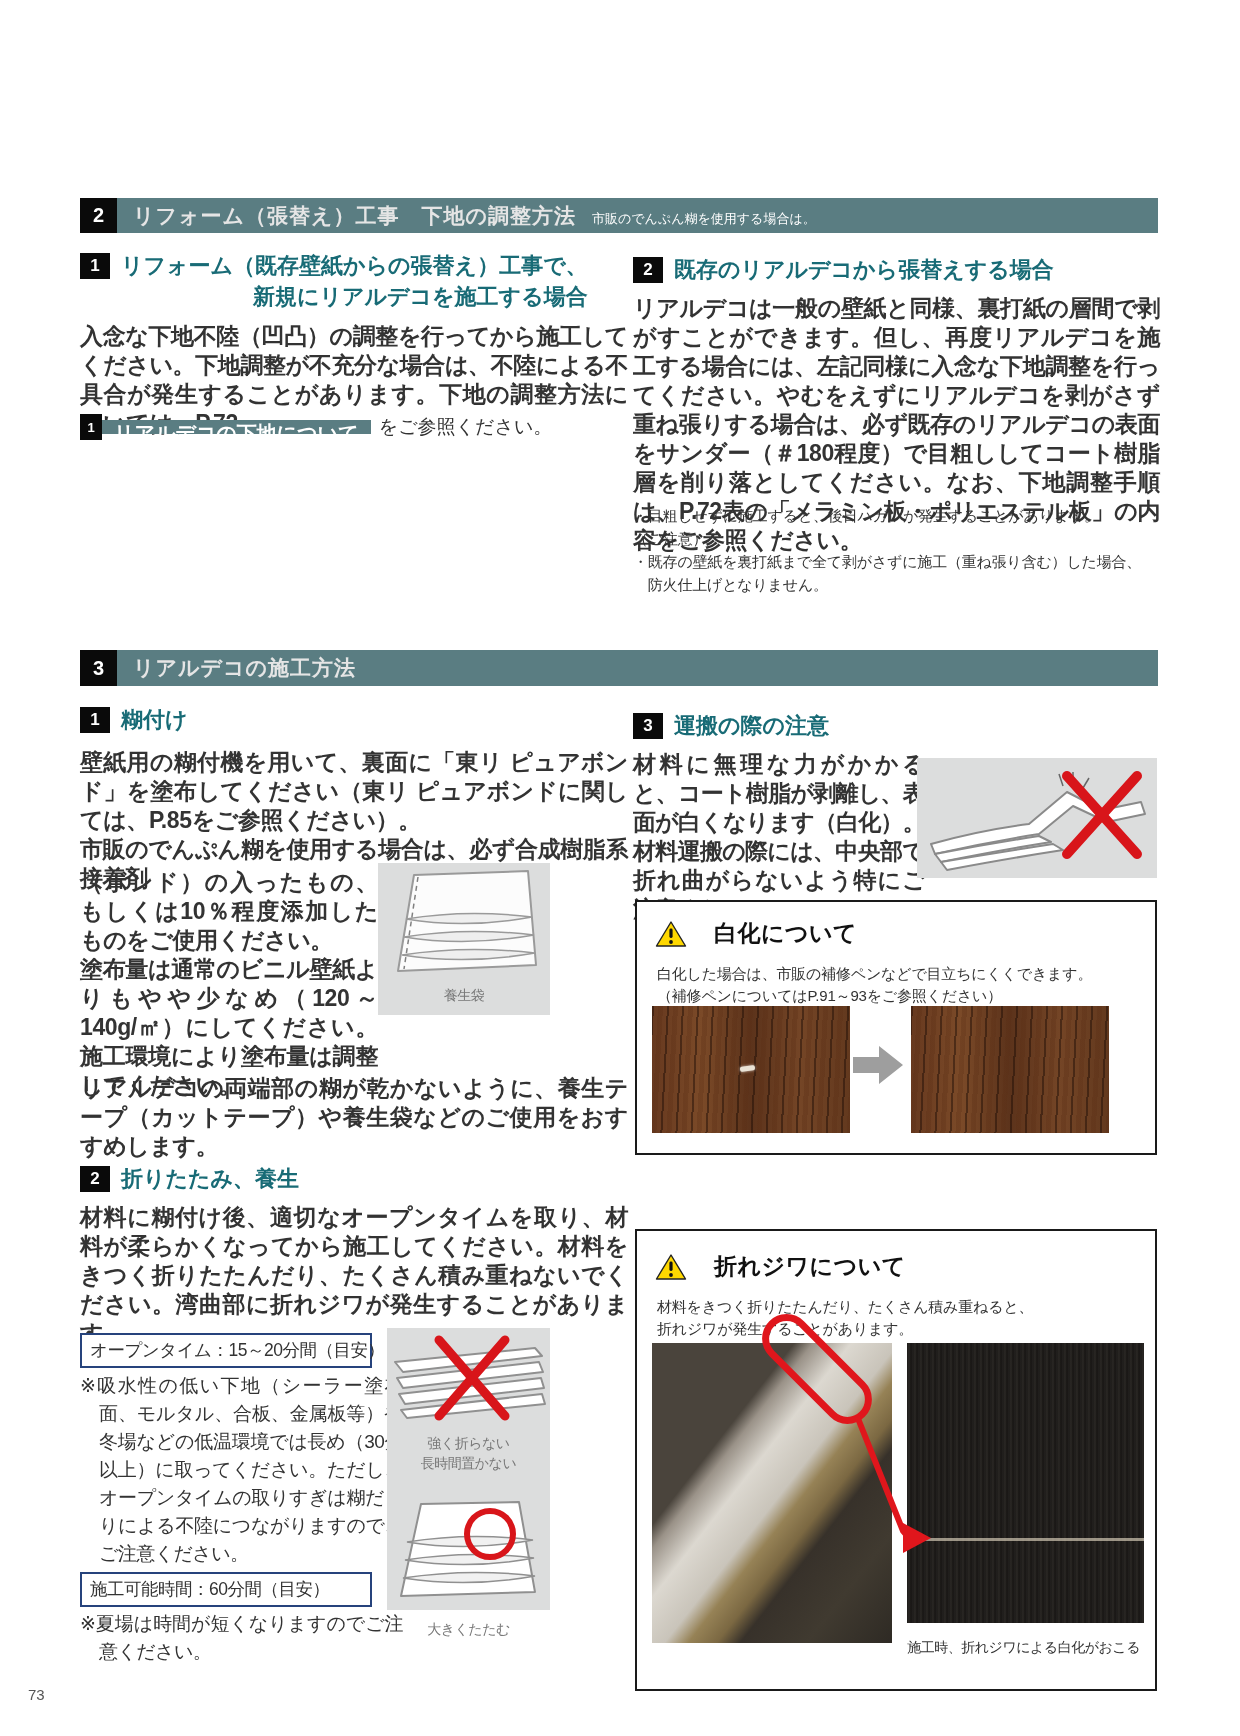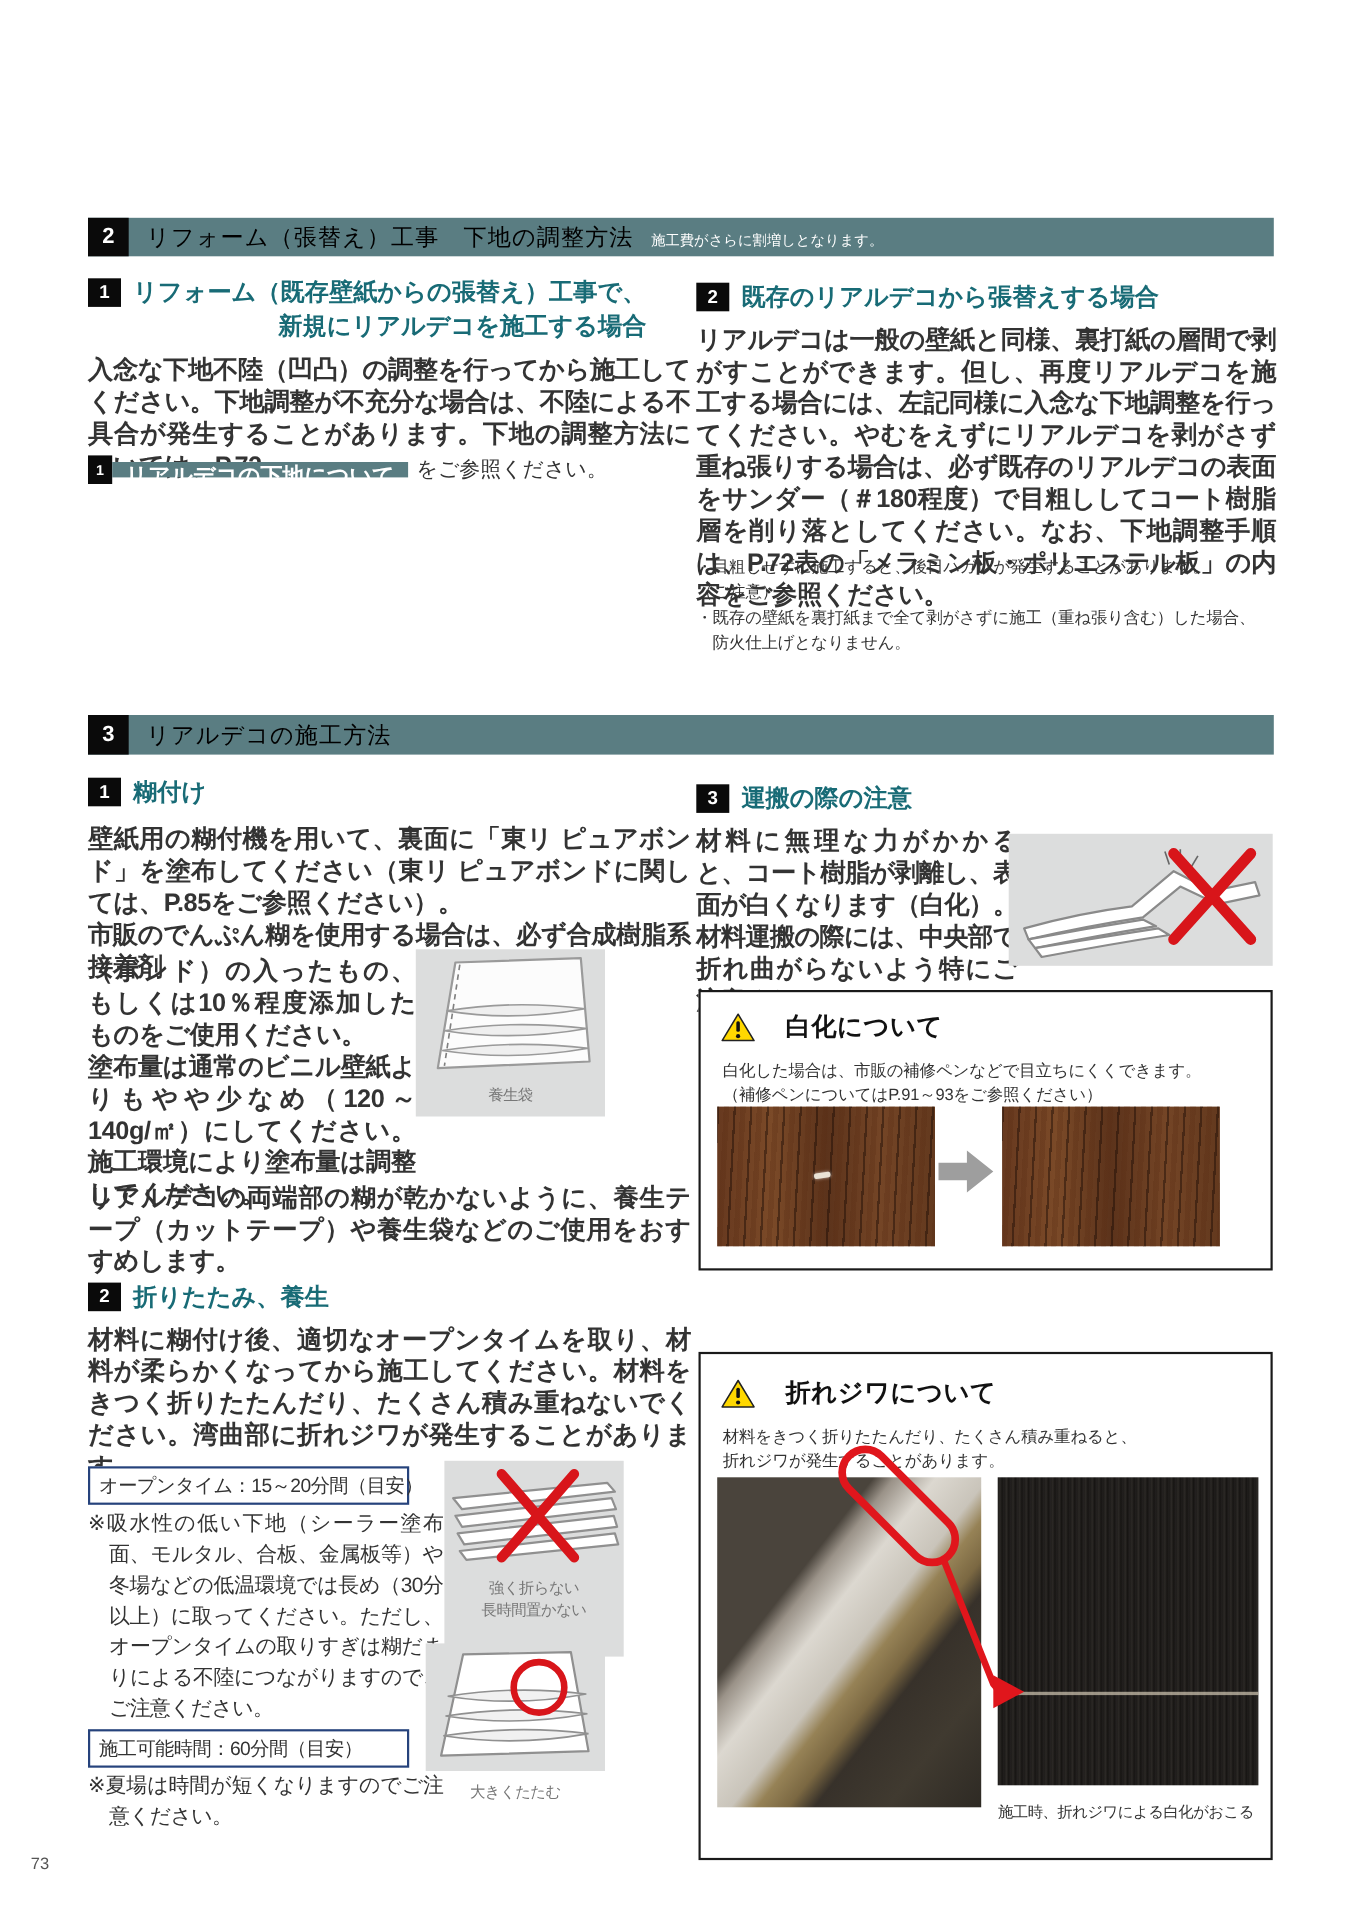--- a/index.html
+++ b/index.html
@@ -3,21 +3,21 @@
 <meta charset="utf-8">
 <style>
   html,body{margin:0;padding:0;background:#ffffff;}
   .page{position:relative;width:1240px;height:1736px;background:#fff;overflow:hidden;
         font-family:"Liberation Sans","DejaVu Sans",sans-serif;}
   .abs{position:absolute;}
   
   .sec-bar{position:absolute;display:flex;align-items:center;background:#5a7d82;}
   .barnum{width:37px;align-self:stretch;background:#0a0a0a;color:#fff;font-size:20px;font-weight:bold;
           display:flex;align-items:center;justify-content:center;}
-  .bar-title{color:#000000;font-size:21px;font-weight:normal;margin-left:16px;letter-spacing:1px;white-space:nowrap;}
+  .bar-title{color:#e5e5e5;font-size:21px;font-weight:bold;margin-left:16px;letter-spacing:1px;white-space:nowrap;}
   .bar-note{color:#fff;font-size:13px;margin-left:16px;margin-top:7px;white-space:nowrap;}
   
   .sub-head{position:absolute;display:flex;align-items:flex-start;}
   .numbox{flex:0 0 auto;width:30px;height:26px;background:#0a0a0a;color:#fff;font-size:17px;font-weight:bold;
           display:flex;align-items:center;justify-content:center;margin-top:3px;}
   .sub-title{margin-left:11px;color:#186b76;font-size:22px;font-weight:bold;line-height:31px;white-space:nowrap;text-align:right;}
   
   .body{position:absolute;font-size:23px;line-height:29px;color:#333;letter-spacing:-0.4px;text-align:justify;font-weight:bold;}
   .small{font-size:15px;line-height:23px;color:#333;letter-spacing:-0.2px;}
   .note{position:absolute;font-size:19px;line-height:28px;color:#333;letter-spacing:-0.6px;
@@ -51,21 +51,21 @@
   svg{display:block;}
 </style>
 </head>
 <body>
 
 <div class="page">
 
   <div class="sec-bar" style="left:80px;top:198px;width:1078px;height:35px;">
     <span class="barnum">2</span>
     <span class="bar-title">リフォーム（張替え）工事　下地の調整方法</span>
-    <span class="bar-note">施工費がさらに割増しとなります。</span>
+    <span class="bar-note">市販のでんぷん糊を使用する場合は。</span>
   </div>
 
   <div class="sub-head" style="left:80px;top:250px;">
     <span class="numbox">1</span>
     <span class="sub-title">
       <span style="display:block;">リフォーム（既存壁紙からの張替え）工事で、</span>
       <span style="display:block;">新規にリアルデコを施工する場合</span>
     </span>
   </div>
   <div class="body" style="left:80px;top:322px;width:548px;">入念な下地不陸（凹凸）の調整を行ってから施工してください。下地調整が不充分な場合は、不陸による不具合が発生することがあります。下地の調整方法については、P.72</div>
@@ -119,21 +119,21 @@
   <div class="sub-head" style="left:80px;top:1163px;">
     <span class="numbox">2</span>
     <span class="sub-title">折りたたみ、養生</span>
   </div>
   <div class="body" style="left:80px;top:1203px;width:548px;">材料に糊付け後、適切なオープンタイムを取り、材料が柔らかくなってから施工してください。材料をきつく折りたたんだり、たくさん積み重ねないでください。湾曲部に折れジワが発生することがあります。</div>
   <div class="time-box" style="left:80px;top:1333px;">オープンタイム：15～20分間（目安）</div>
   <div class="note" style="left:80px;top:1372px;width:304px;">※吸水性の低い下地（シーラー塗布面、モルタル、合板、金属板等）や冬場などの低温環境では長め（30分以上）に取ってください。ただし、オープンタイムの取りすぎは糊だまりによる不陸につながりますので、ご注意ください。</div>
   <div class="time-box" style="left:80px;top:1572px;">施工可能時間：60分間（目安）</div>
   <div class="note" style="left:80px;top:1610px;width:304px;">※夏場は時間が短くなりますのでご注意ください。</div>
 
-  <div class="figbox" style="left:387px;top:1328px;width:163px;height:178px;margin-left:17px;">
+  <div class="figbox" style="left:387px;top:1328px;width:163px;height:178px;">
     <svg width="163" height="104" viewBox="0 0 163 104">
       <g fill="#fff" stroke="#909090" stroke-width="2" stroke-linejoin="round">
         <path d="M8 34 L148 20 L155 28 L16 44 Z"></path>
         <path d="M10 50 L152 34 L156 44 L16 60 Z"></path>
         <path d="M12 66 L154 50 L157 60 L18 76 Z"></path>
         <path d="M14 82 L155 66 L158 76 L20 90 Z"></path>
       </g>
       <g stroke="#d8151a" stroke-width="9" stroke-linecap="round">
         <line x1="52" y1="12" x2="118" y2="88"></line>
         <line x1="118" y1="12" x2="52" y2="88"></line>

